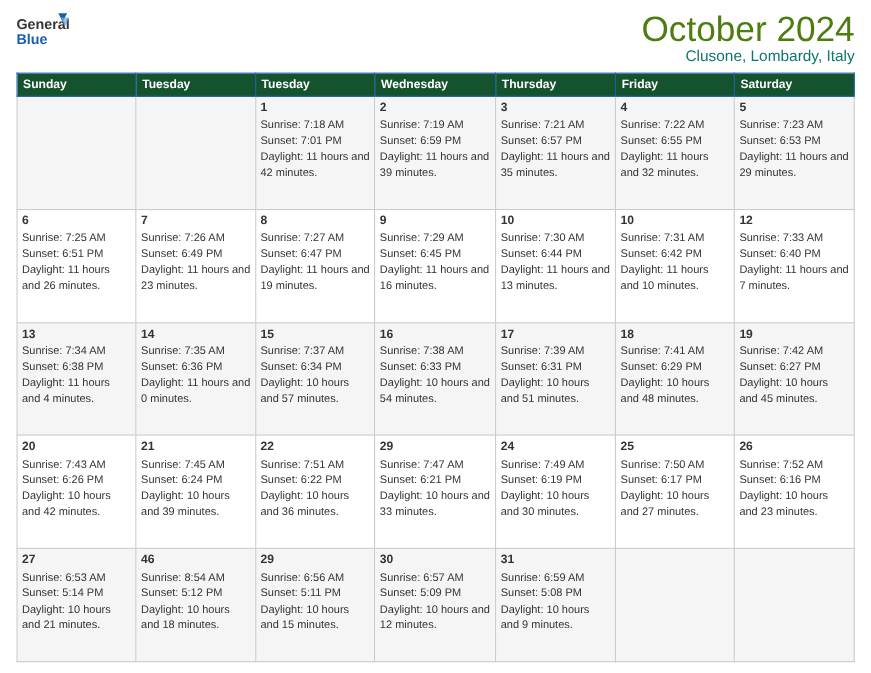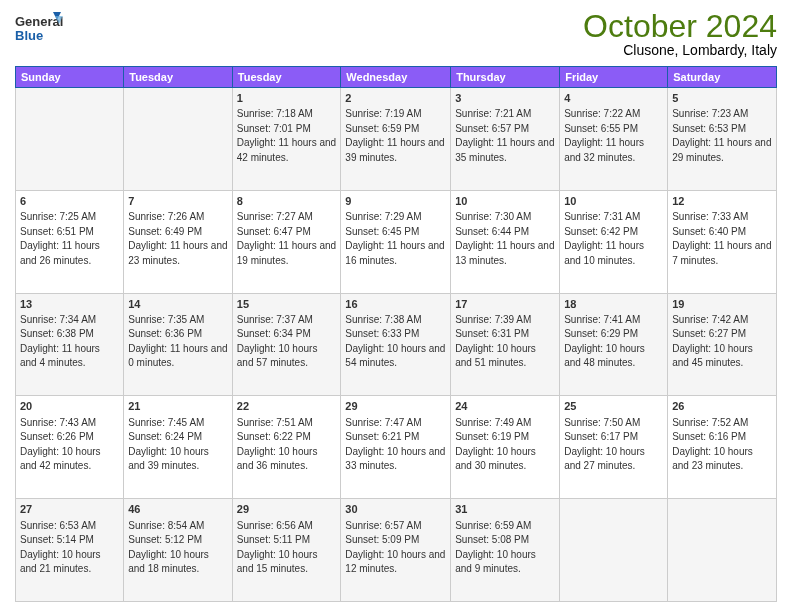--- a/index.html
+++ b/index.html
@@ -32,30 +32,30 @@
       text-align: right;
     }
     .month-title {
       font-size: 32px;
       font-weight: normal;
       color: #4d7c0f;
       line-height: 1;
     }
     .subtitle {
       font-size: 14px;
-      color: #000000;
+      color: #0f766e;
     }
     .calendar-table {
       width: 100%;
       border-collapse: collapse;
       flex: 1;
       font-size: 9.5px;
     }
     .calendar-table thead th {
-      background-color: #8b5cf6;
+      background-color: #14532d;
       color: white;
       text-align: left;
       padding: 4px 5px;
       font-size: 11px;
       font-weight: bold;
       border: 1px solid #1a5fa8;
     }
     .calendar-table tbody td {
       border: 1px solid #ccc;
       vertical-align: top;

